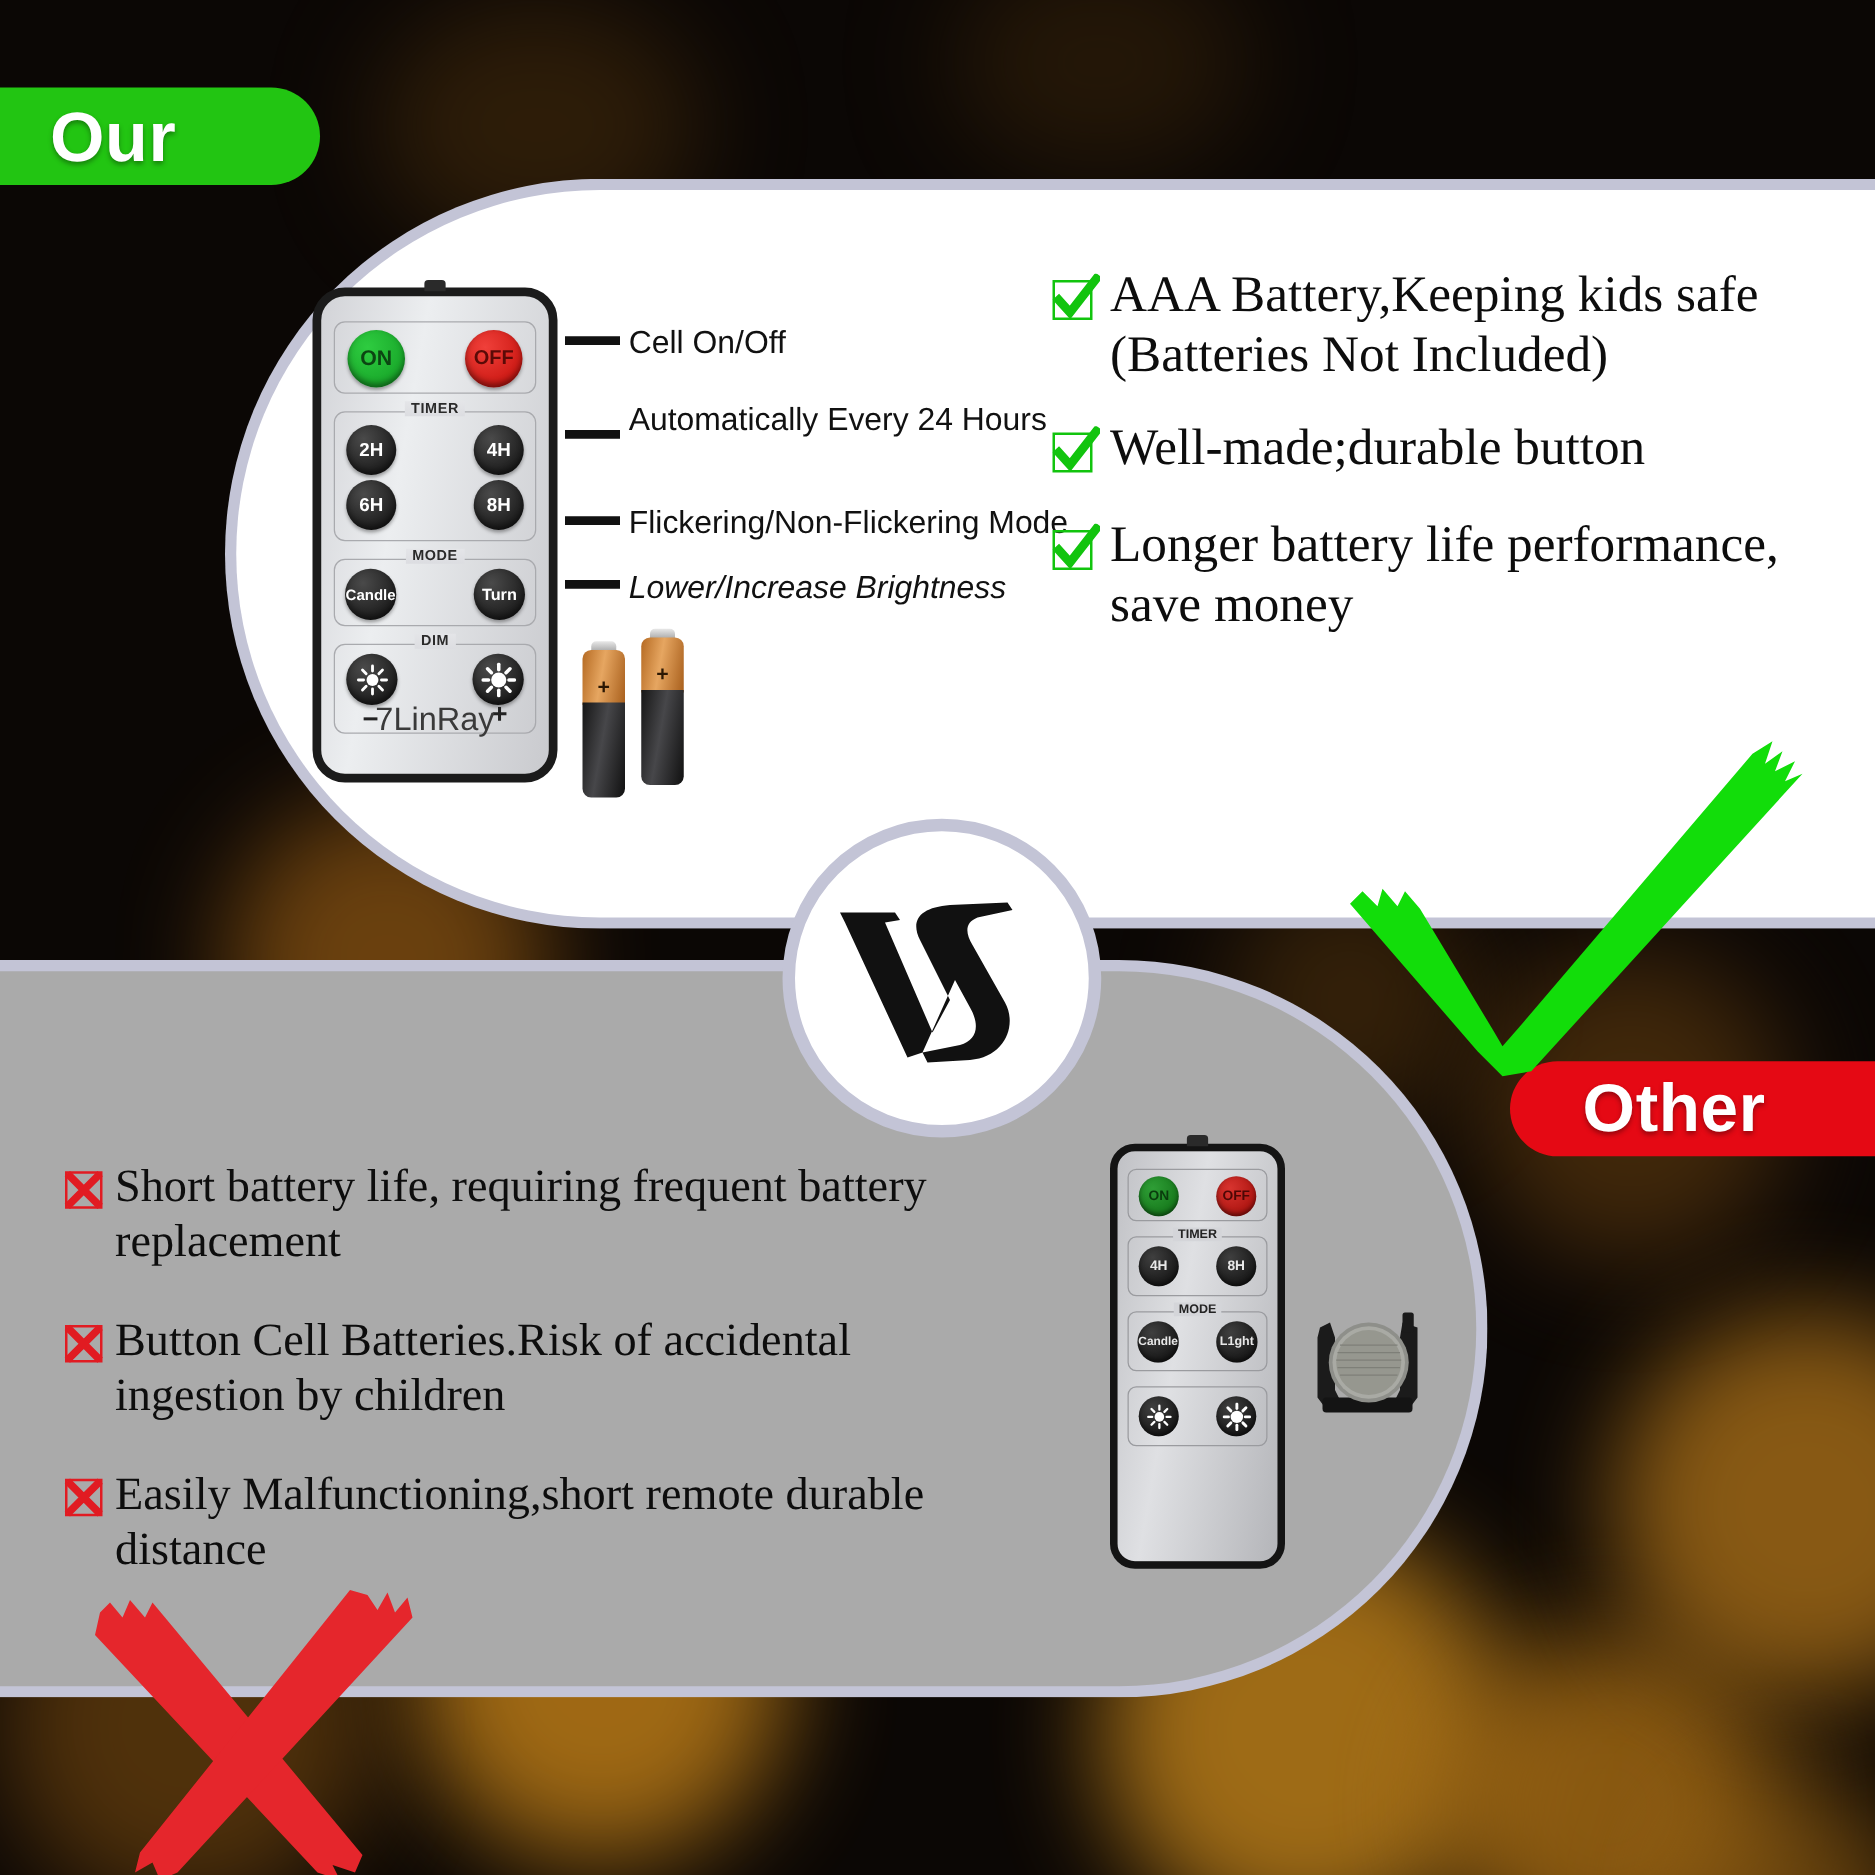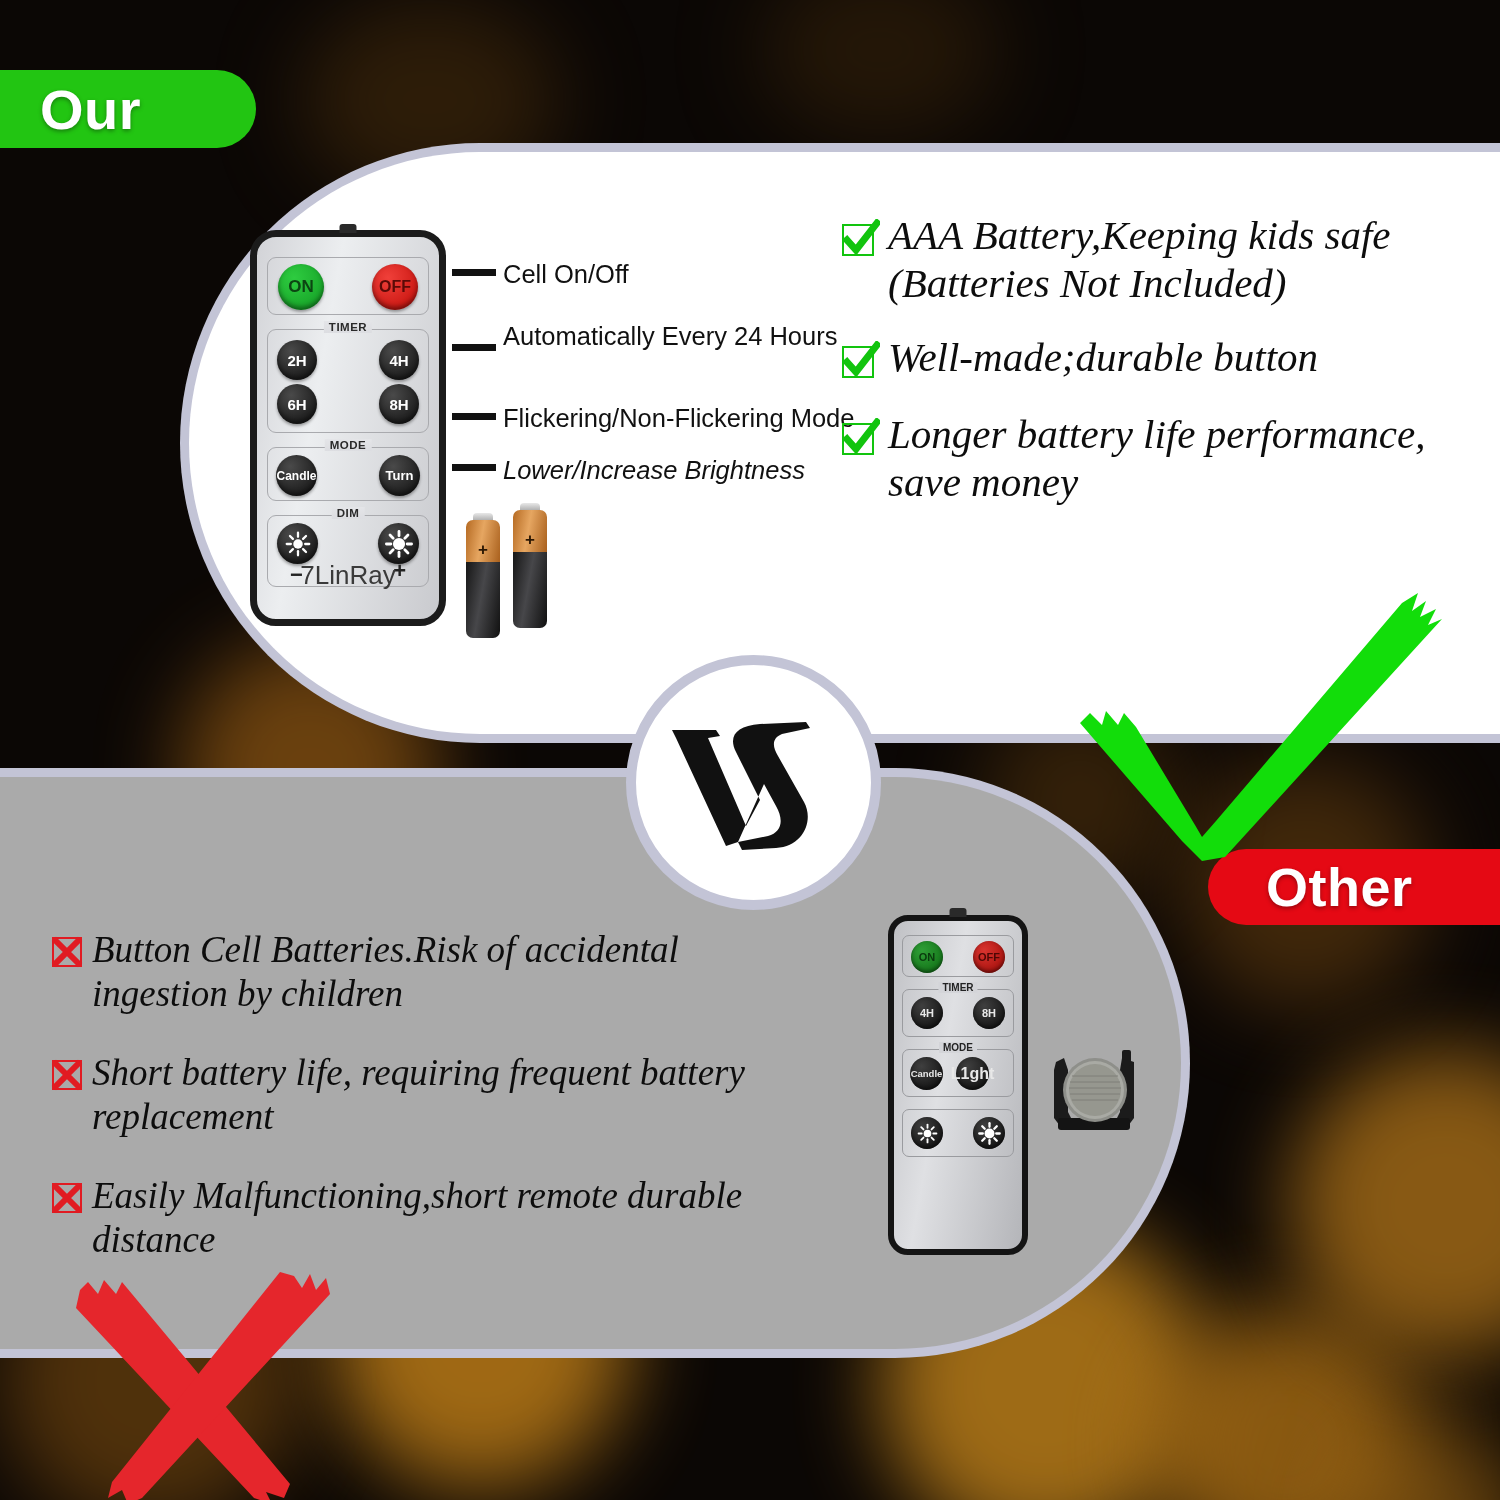--- a/index.html
+++ b/index.html
@@ -111,21 +111,21 @@
   }
   .bat-plus {
     position:absolute; top:20px; left:0; right:0; text-align:center;
     font-size:17px; color:#2b1703; font-weight:bold;
   }
 
   
   .list { position:absolute; }
   .li-row { position:relative; display:flex; align-items:flex-start; }
   .li-icon { flex:0 0 auto; margin-right:8px; margin-top:7px; }
-  .li-text { font-family:"Liberation Serif", serif; color:#0d0d0d;font-style:italic; }
+  .li-text { font-family:"Liberation Serif", serif; color:#0d0d0d; }
   .benefits .li-text { font-size:41px; line-height:1.17; }
   .drawbacks .li-text { font-size:37px; line-height:1.2; }
 
   
   .brush { position:absolute; z-index:5; }
 
   
   .remote-other { left:888px; top:915px; width:140px; height:340px;
     background:linear-gradient(100deg,#c0c1c5,#dfe0e3 40%,#b4b5b9);
     border:6px solid #141414; border-radius:20px; }
@@ -296,31 +296,31 @@
 
 <div class="list drawbacks" style="left:50px;top:928px;width:740px;">
 
   <div class="li-row" style="margin-bottom:34px;">
     <span class="li-icon">
       <svg width="34" height="34" viewBox="0 0 34 34">
         <rect x="3" y="3" width="28" height="28" fill="none" stroke="#e11b22" stroke-width="2"></rect>
         <path d="M6 6 L28 28 M28 6 L6 28" stroke="#e11b22" stroke-width="6" stroke-linecap="square"></path>
       </svg>
     </span>
-    <span class="li-text">Button Cell Batteries.Risk of accidental ingestion by children</span>
+    <span class="li-text">Short battery life, requiring frequent battery replacement</span>
   </div>
 
   <div class="li-row" style="margin-bottom:34px;">
     <span class="li-icon">
       <svg width="34" height="34" viewBox="0 0 34 34">
         <rect x="3" y="3" width="28" height="28" fill="none" stroke="#e11b22" stroke-width="2"></rect>
         <path d="M6 6 L28 28 M28 6 L6 28" stroke="#e11b22" stroke-width="6" stroke-linecap="square"></path>
       </svg>
     </span>
-    <span class="li-text">Short battery life, requiring frequent battery replacement</span>
+    <span class="li-text">Button Cell Batteries.Risk of accidental ingestion by children</span>
   </div>
 
   <div class="li-row">
     <span class="li-icon">
       <svg width="34" height="34" viewBox="0 0 34 34">
         <rect x="3" y="3" width="28" height="28" fill="none" stroke="#e11b22" stroke-width="2"></rect>
         <path d="M6 6 L28 28 M28 6 L6 28" stroke="#e11b22" stroke-width="6" stroke-linecap="square"></path>
       </svg>
     </span>
     <span class="li-text">Easily Malfunctioning,short remote durable distance</span>
@@ -348,21 +348,21 @@
 
   <div class="ogrp" style="top:68px;height:48px;">
     <div class="ogrp-label">TIMER</div>
     <div class="obtn dark" style="left:8px;top:7px;width:32px;height:32px;">4H</div>
     <div class="obtn dark" style="right:8px;top:7px;width:32px;height:32px;">8H</div>
   </div>
 
   <div class="ogrp" style="top:128px;height:48px;">
     <div class="ogrp-label">MODE</div>
     <div class="obtn dark" style="left:7px;top:7px;width:33px;height:33px;font-size:9.5px;">Candle</div>
-    <div class="obtn dark" style="right:24px;top:7px;width:33px;height:33px;font-size:16px;">L1ght</div>
+    <div class="obtn dark" style="right:7px;top:7px;width:33px;height:33px;font-size:10px;">L1ght</div>
   </div>
 
   <div class="ogrp" style="top:188px;height:48px;">
     <div class="obtn dark" style="left:8px;top:7px;width:32px;height:32px;">
       <svg viewBox="0 0 24 24" width="21" height="21">
         <circle cx="12" cy="12" r="4.4" fill="#fff"></circle>
         <g stroke="#fff" stroke-width="2.1" stroke-linecap="round">
           <line x1="12" y1="1.8" x2="12" y2="5.4"></line>
             <line x1="12" y1="18.6" x2="12" y2="22.2"></line>
           <line x1="1.8" y1="12" x2="5.4" y2="12"></line>

